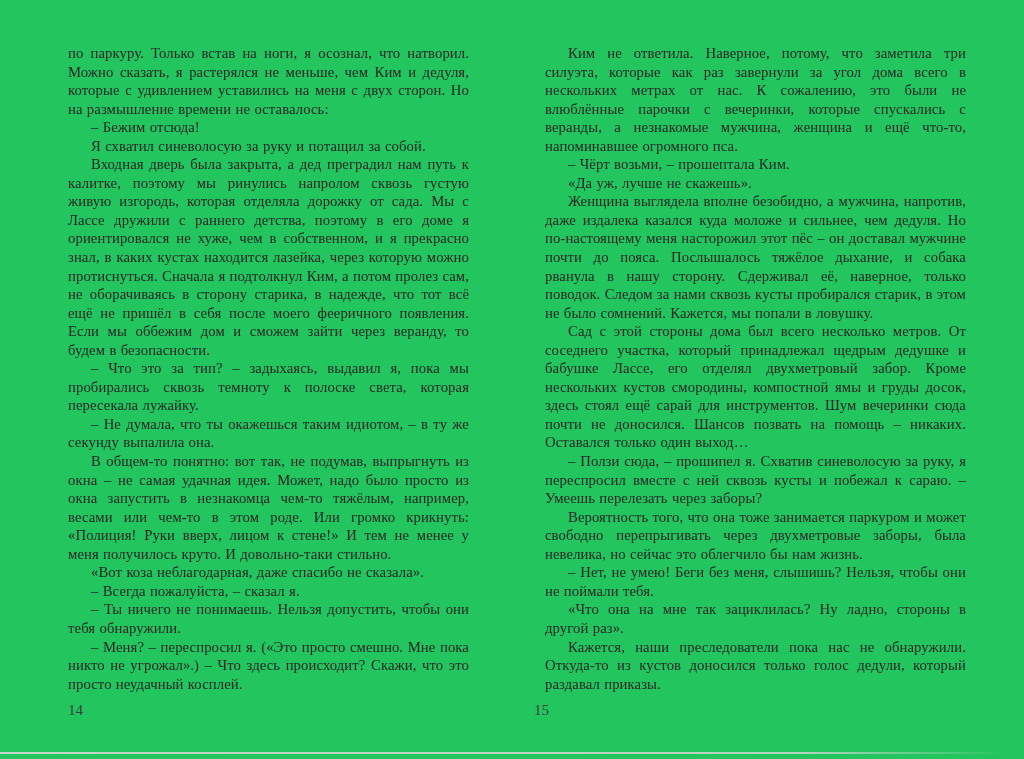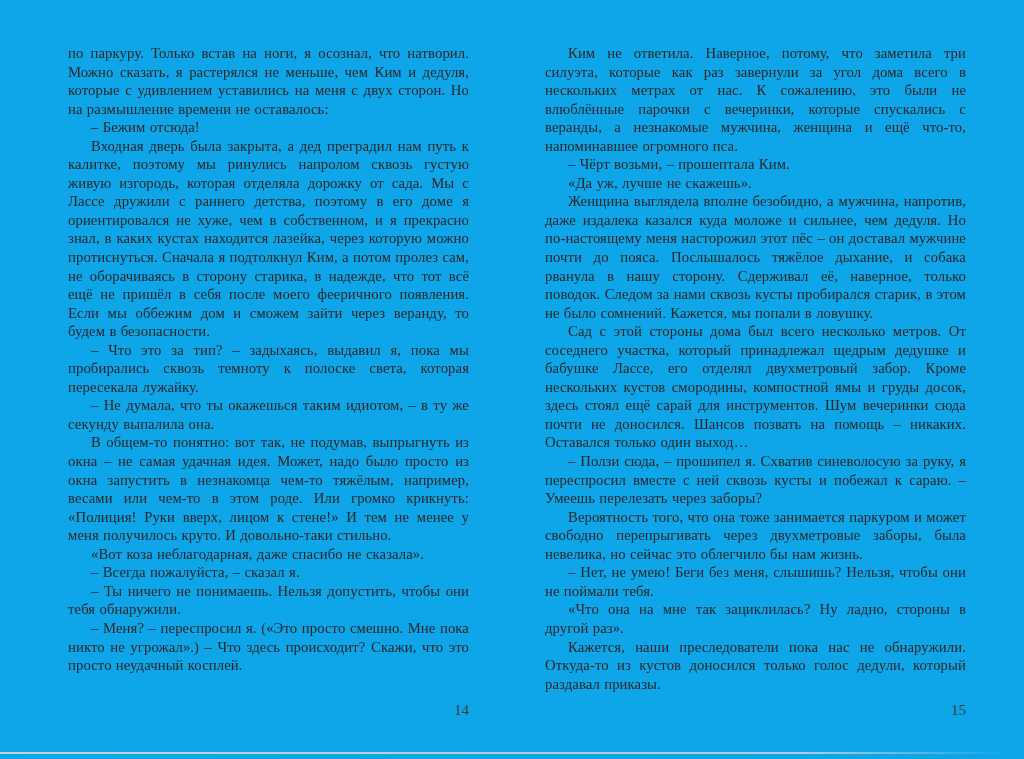--- a/index.html
+++ b/index.html
@@ -11,21 +11,21 @@
     width: 1024px;
     height: 759px;
     font-family: "Liberation Serif", serif;
     color: #262626;
     overflow: hidden;
   }
   .spread {
     position: relative;
     width: 1024px;
     height: 759px;
-    background: #0ea5e9;
+    background: #22c55e;
     overflow: hidden;
   }
   .text-block {
     position: absolute;
     top: 44px;
   }
   .text-block.left  { left: 68px;  width: 401px; }
   .text-block.right { left: 545px; width: 421px; }
   p.para {
     margin: 0;
@@ -36,44 +36,45 @@
     text-indent: 23px;
     letter-spacing: 0.1px;
     word-spacing: 0.5px;
   }
   p.para.no-indent { text-indent: 0; }
   .page-number {
     position: absolute;
     top: 702px;
     font-size: 15px;
     color: #3b3b3b;
-    text-align: right;
+    text-align: left;
   }
   .page-number.left  { left: 68px;  width: 401px; }
-  .page-number.right { left: 545px; width: 421px; }
+  .page-number.right { left: 534px; width: 421px; }
   .scan-edge-line {
     position: absolute;
     left: 0;
     top: 752px;
     width: 1010px;
     height: 2px;
     background: linear-gradient(to right,
       rgba(214,214,214,0.9) 0%,
       rgba(214,214,214,0.8) 80%,
       rgba(214,214,214,0) 100%);
   }
 </style>
 </head>
 <body>
 
 <div class="spread">
 
   <div class="text-block left">
       <p class="para no-indent">по паркуру. Только встав на ноги, я осознал, что натворил. Можно сказать, я растерялся не меньше, чем Ким и дедуля, которые с удивлением уставились на меня с двух сторон. Но на размышление времени не оставалось:</p>
       <p class="para">– Бежим отсюда!</p>
+      <p class="para">Я схватил синеволосую за руку и потащил за собой.</p>
       <p class="para">Входная дверь была закрыта, а дед преградил нам путь к калитке, поэтому мы ринулись напролом сквозь густую живую изгородь, которая отделяла дорожку от сада. Мы с Лассе дружили с раннего детства, поэтому в его доме я ориентировался не хуже, чем в собственном, и я прекрасно знал, в каких кустах находится лазейка, через которую можно протиснуться. Сначала я подтолкнул Ким, а потом пролез сам, не оборачиваясь в сторону старика, в надежде, что тот всё ещё не пришёл в себя после моего фееричного появления. Если мы оббежим дом и сможем зайти через веранду, то будем в безопасности.</p>
       <p class="para">– Что это за тип? – задыхаясь, выдавил я, пока мы пробирались сквозь темноту к полоске света, которая пересекала лужайку.</p>
       <p class="para">– Не думала, что ты окажешься таким идиотом, – в ту же секунду выпалила она.</p>
       <p class="para">В общем-то понятно: вот так, не подумав, выпрыгнуть из окна – не самая удачная идея. Может, надо было просто из окна запустить в незнакомца чем-то тяжёлым, например, весами или чем-то в этом роде. Или громко крикнуть: «Полиция! Руки вверх, лицом к стене!» И тем не менее у меня получилось круто. И довольно-таки стильно.</p>
       <p class="para">«Вот коза неблагодарная, даже спасибо не сказала».</p>
       <p class="para">– Всегда пожалуйста, – сказал я.</p>
       <p class="para">– Ты ничего не понимаешь. Нельзя допустить, чтобы они тебя обнаружили.</p>
       <p class="para">– Меня? – переспросил я. («Это просто смешно. Мне пока никто не угрожал».) – Что здесь происходит? Скажи, что это просто неудачный косплей.</p>
     </div>
 

